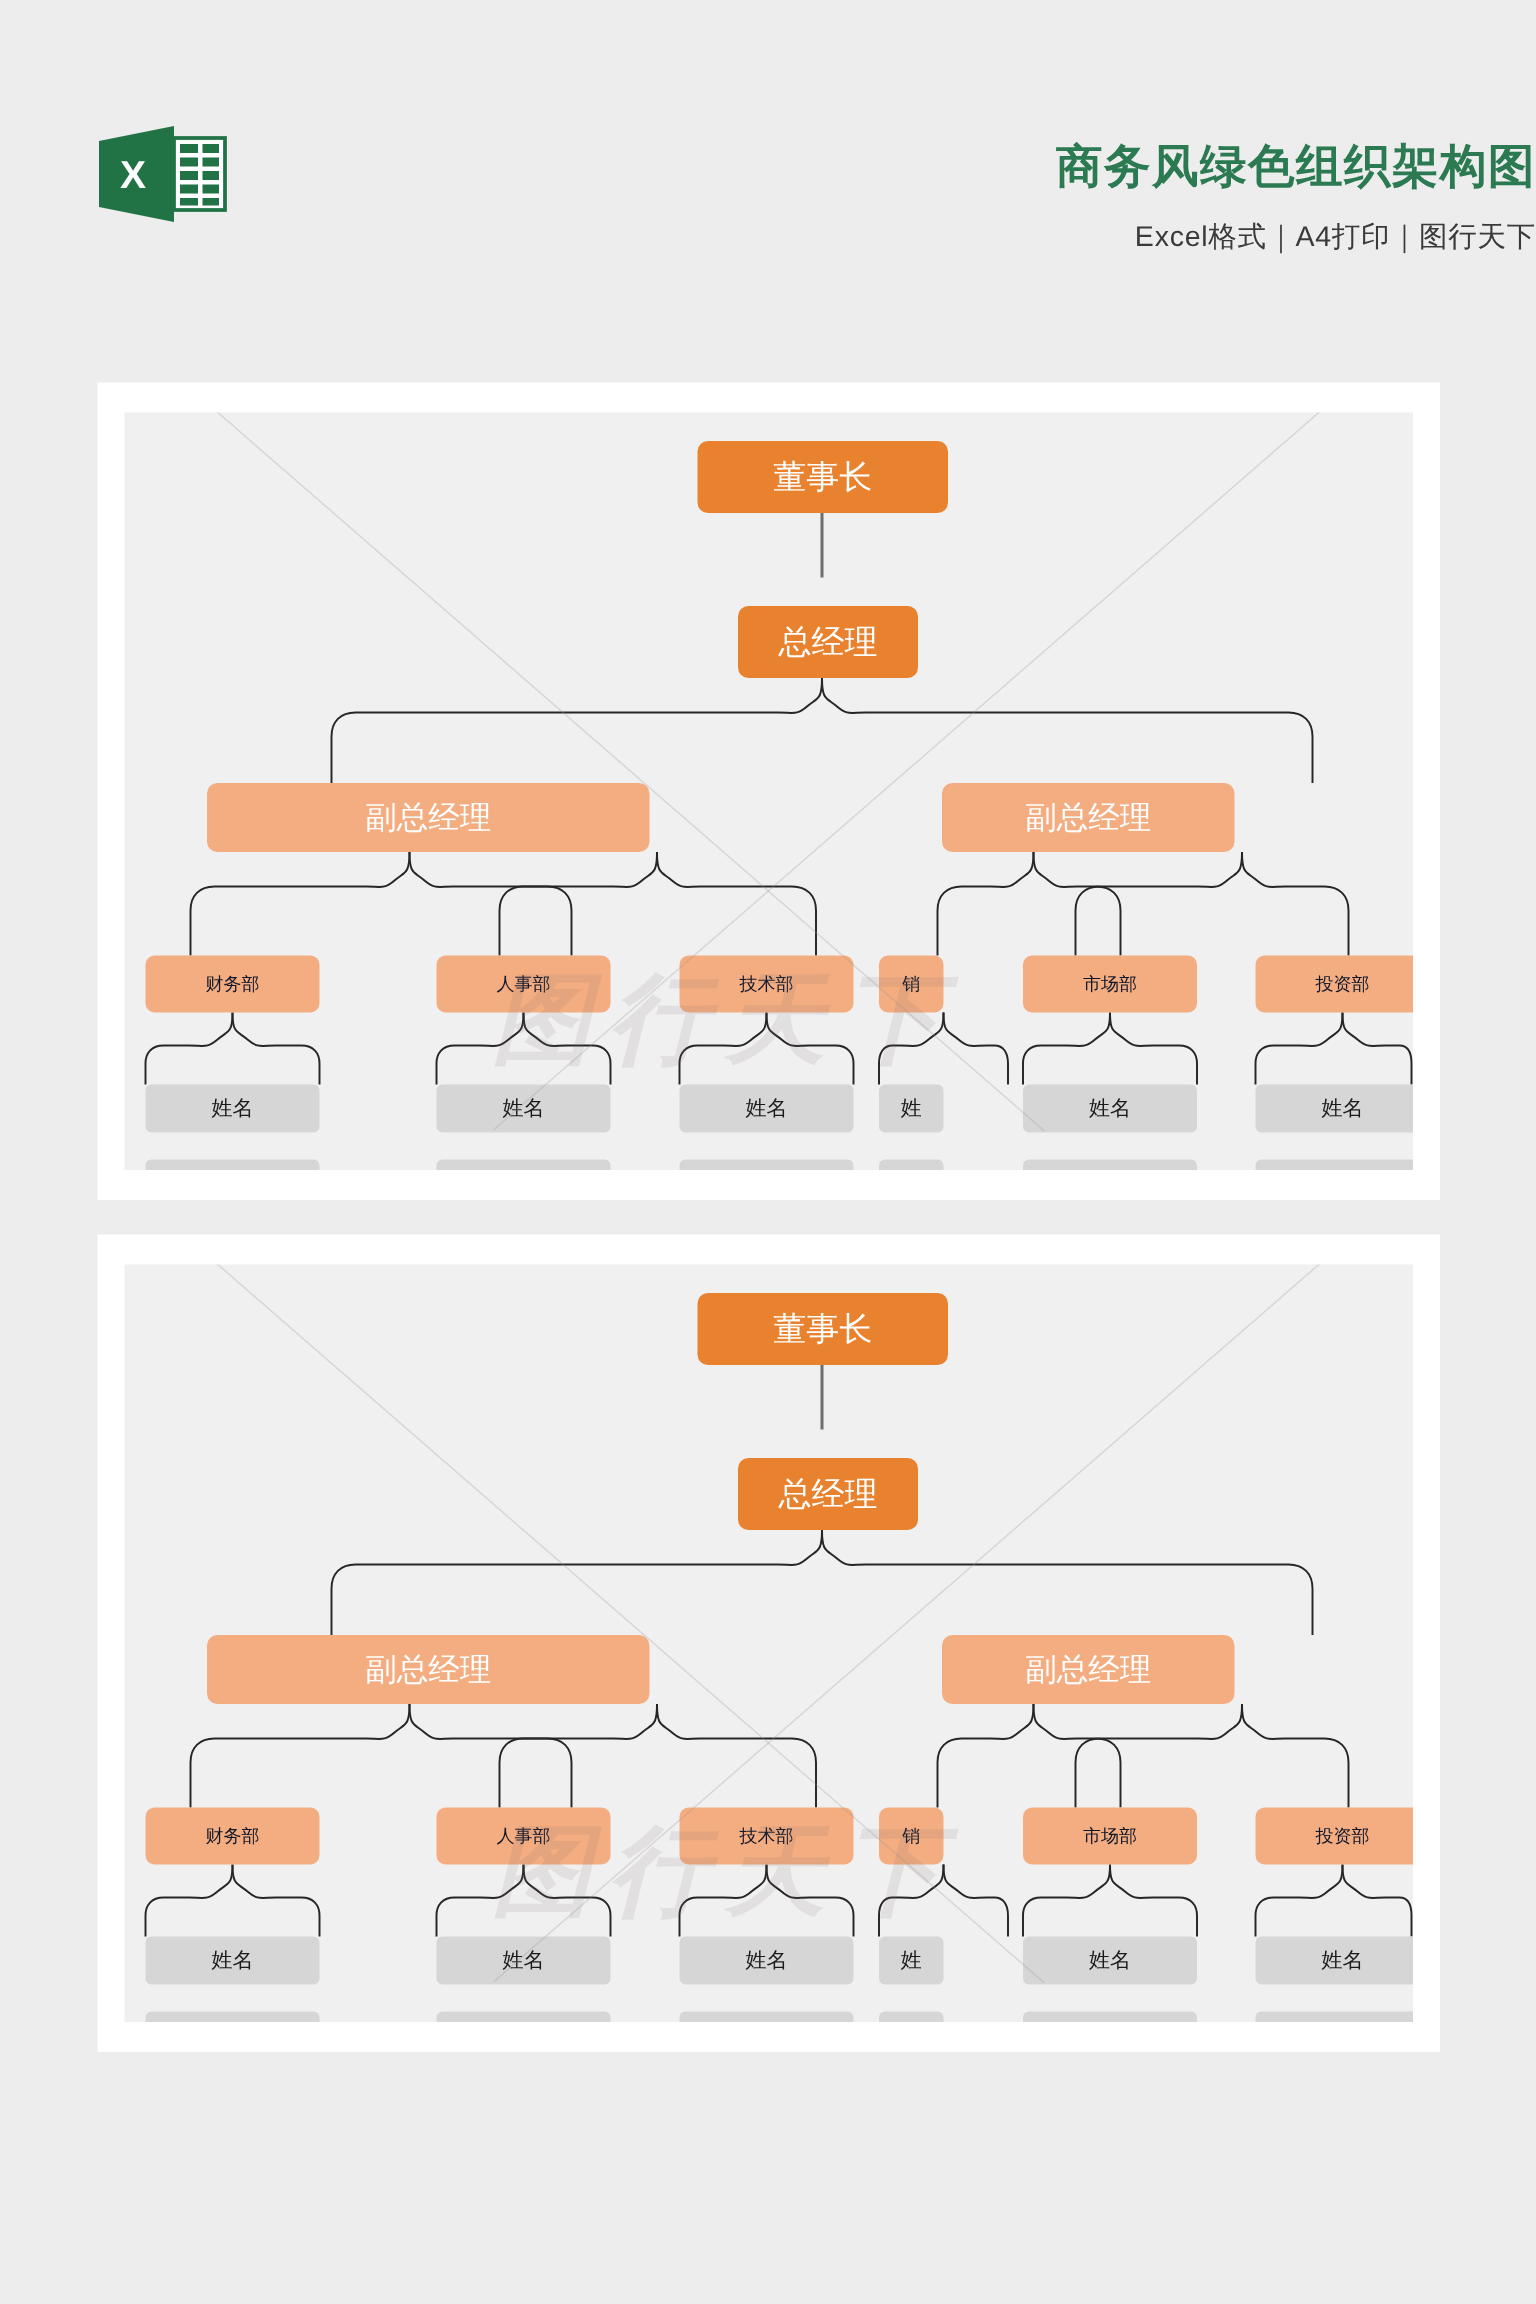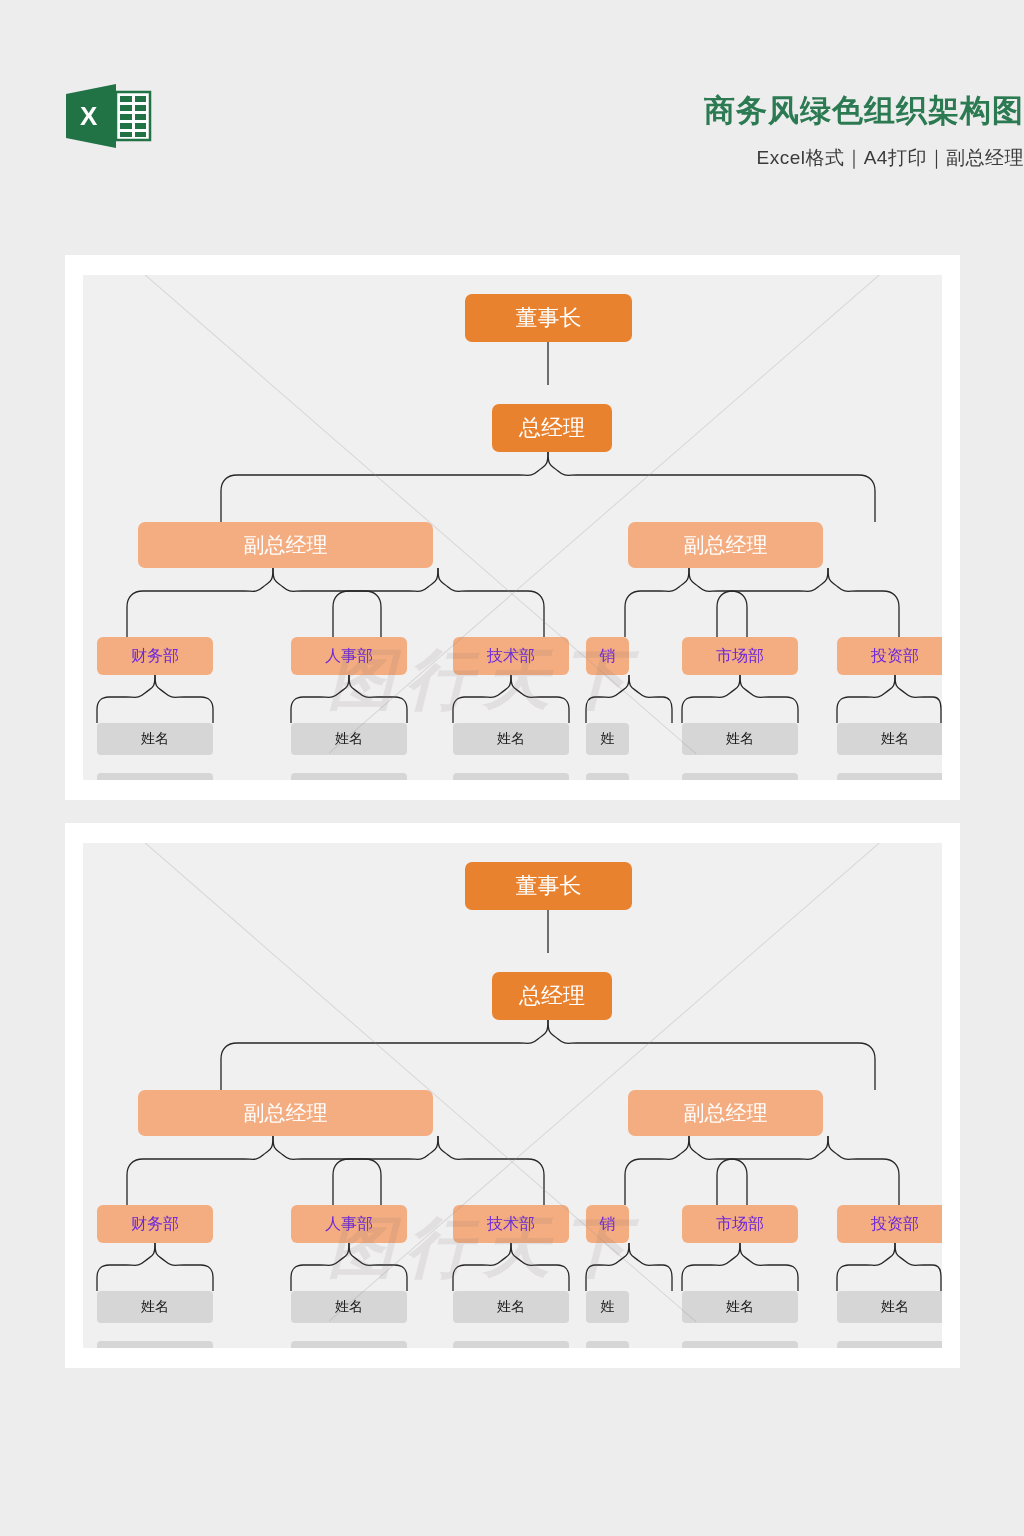--- a/index.html
+++ b/index.html
@@ -125,22 +125,22 @@
     height: 48px;
   }
   .node.lvl-vp {
     background: #f4ad80;
     color: #ffffff;
     font-size: 21px;
     height: 46px;
   }
   .node.lvl-dept {
     background: #f4ad80;
-    color: #6d28d9;
-    font-size: 16px;
+    color: #0f172a;
+    font-size: 12px;
     height: 38px;
     border-radius: 6px;
   }
   .node.lvl-name {
     background: #d6d6d6;
     color: #1a1a1a;
     font-size: 14px;
     height: 32px;
     border-radius: 4px;
   }
@@ -163,21 +163,21 @@
       <rect x="56" y="43" width="12" height="6" fill="#217346"></rect>
       <rect x="71" y="43" width="11" height="6" fill="#217346"></rect>
       <rect x="56" y="52" width="12" height="5" fill="#217346"></rect>
       <rect x="71" y="52" width="11" height="5" fill="#217346"></rect>
       <text x="16" y="45" font-family="Liberation Sans, sans-serif" font-size="26" font-weight="bold" fill="#ffffff">X</text>
     </svg>
   </div>
 
   <div class="title-block">
     <div class="main-title">商务风绿色组织架构图</div>
-    <div class="sub-title">Excel格式｜A4打印｜副总经理</div>
+    <div class="sub-title">Excel格式｜A4打印｜图行天下</div>
   </div>
 </div>
 
 <div class="panel" id="panel-1">
   <div class="chart-area">
 
     <div class="watermark">
       <div class="wm-line" style="left:40px; top:-20px; width:760px; transform:rotate(41deg);"></div>
       <div class="wm-line" style="left:820px; top:-20px; width:760px; transform:rotate(139deg);"></div>
       <div class="wm-text">图行天下</div>

